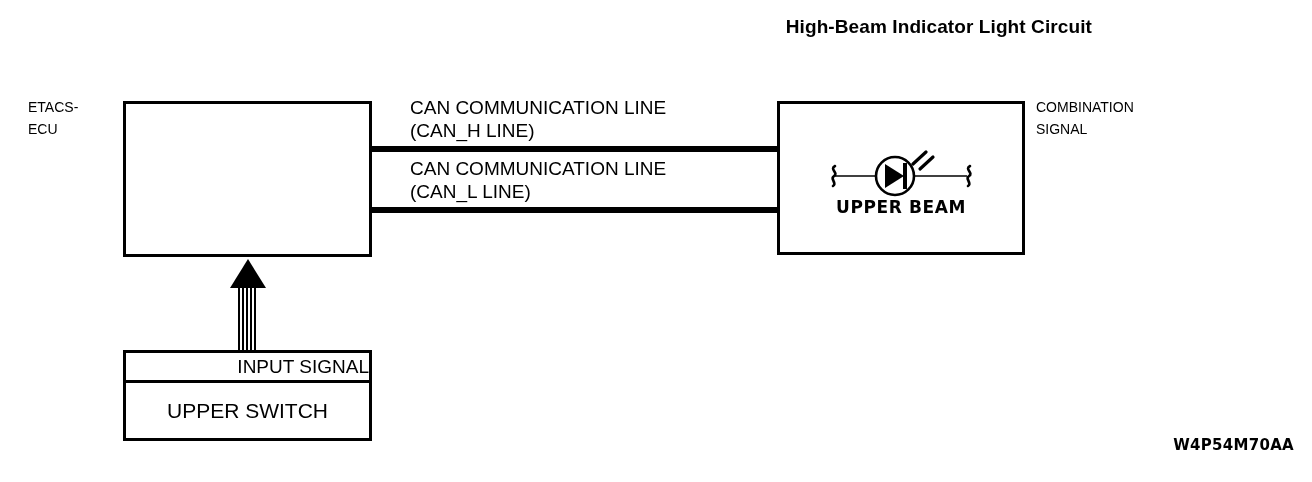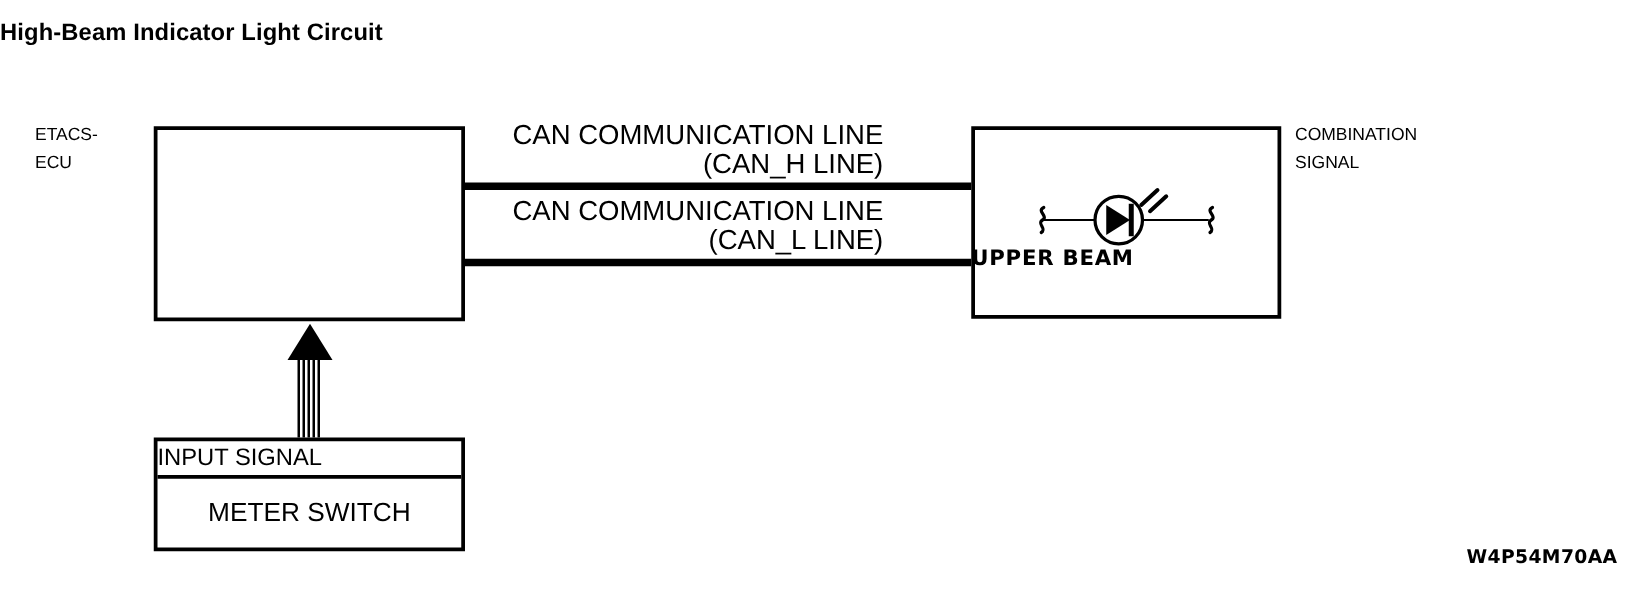--- a/index.html
+++ b/index.html
@@ -18,21 +18,21 @@
     background: #ffffff;
     overflow: hidden;
   }
   .abs { position: absolute; }
 
   
   #diagram-title {
     left: 0;
     top: 16px;
     width: 1092px;
-    text-align: left;
+    text-align: right;
     font-size: 19px;
     font-weight: bold;
     letter-spacing: 0.1px;
   }
 
   
   .box {
     border: 3px solid #000;
     background: #fff;
     box-sizing: border-box;
@@ -66,21 +66,21 @@
     height: 3px;
     background: #000;
   }
   #input-signal-label {
     position: absolute;
     left: 0;
     top: 0;
     width: 100%;
     height: 28px;
     line-height: 27px;
-    text-align: left;
+    text-align: right;
     font-size: 19px;
   }
   #dimmer-switch-label {
     position: absolute;
     left: 0;
     top: 31px;
     width: 100%;
     height: 54px;
     line-height: 54px;
     text-align: center;
@@ -108,25 +108,24 @@
   .can-line {
     height: 6px;
     background: #000;
     left: 372px;
     width: 406px;
   }
   #can-h-line { top: 146px; }
   #can-l-line { top: 207px; }
 
   .can-label {
-    font-size: 22px;
+    font-size: 19px;
     line-height: 23px;
     left: 410px;
     white-space: pre-line;
-    text-align: right;
   }
   #can-h-label { top: 96px; }
   #can-l-label { top: 157px; }
 
   
   #input-signal-arrow {
     left: 229px;
     top: 259px;
     width: 38px;
     height: 92px;
@@ -136,20 +135,21 @@
   #upper-beam-symbol {
     left: 825px;
     top: 150px;
     width: 152px;
     height: 52px;
   }
   #upper-beam-label {
     left: 777px;
     top: 197px;
     width: 248px;
+    text-align: center;
     font-size: 17px;
     font-weight: bold;
     font-family: "DejaVu Sans", sans-serif;
     letter-spacing: 0.6px;
   }
 
   
   #drawing-code {
     right: 18px;
     top: 436px;
@@ -211,18 +211,18 @@
       <line x1="14" y1="27" x2="14" y2="92"></line>
       <line x1="18" y1="27" x2="18" y2="92"></line>
       <line x1="22" y1="27" x2="22" y2="92"></line>
       <line x1="26" y1="27" x2="26" y2="92"></line>
     </g>
   </svg>
 
   <div class="abs box" id="dimmer-switch-box">
     <div id="input-signal-label">INPUT SIGNAL</div>
     <div class="cell-divider"></div>
-    <div id="dimmer-switch-label">METER SWITCH</div>
+    <div id="dimmer-switch-label">UPPER SWITCH</div>
   </div>
 
   <div class="abs" id="drawing-code">W4P54M70AA</div>
 
 </div>
 
 </body></html>

